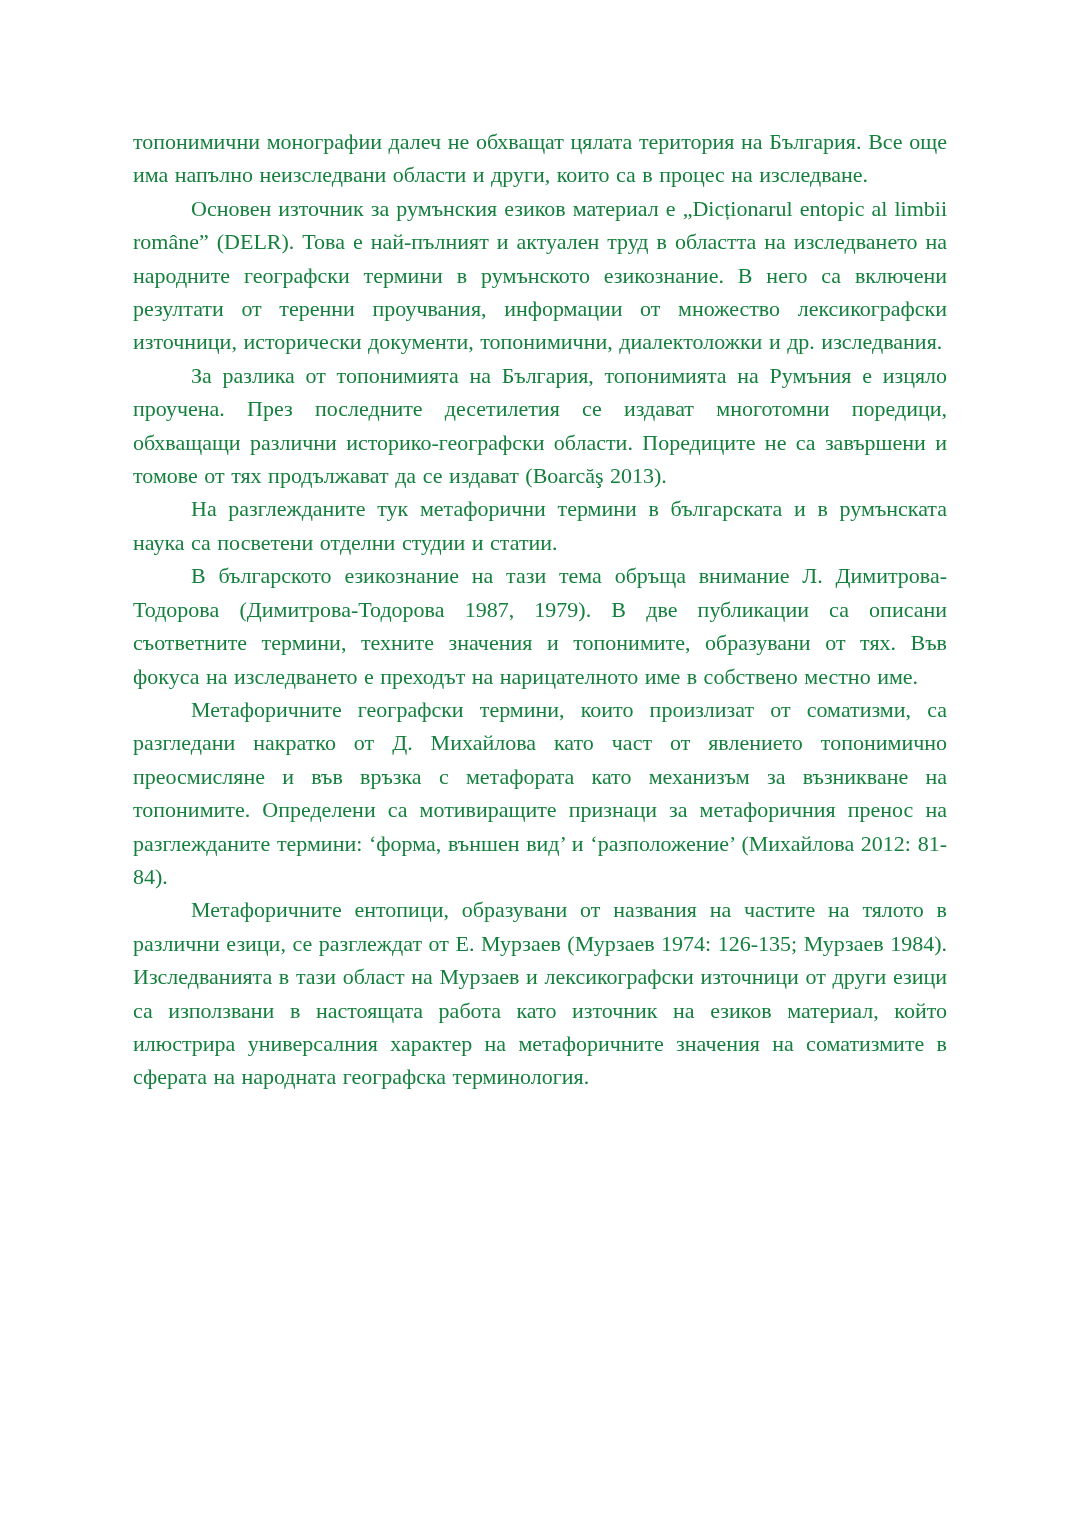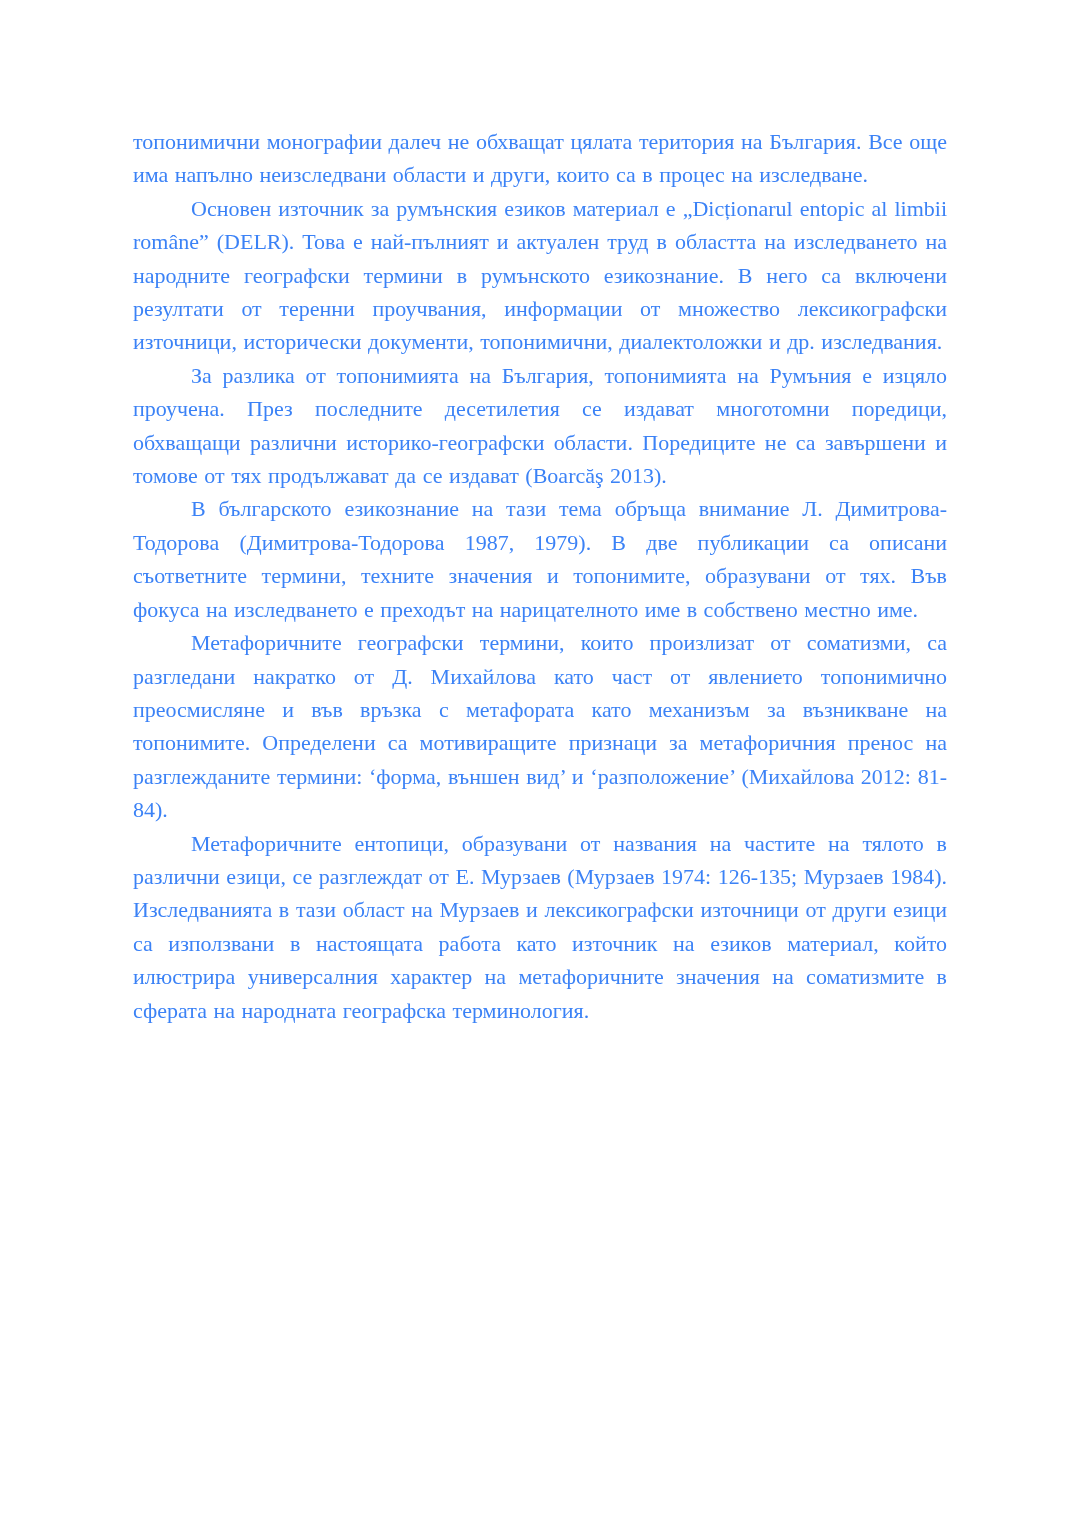--- a/index.html
+++ b/index.html
@@ -13,38 +13,39 @@
     height: 1527px;
     margin: 0 auto;
     background: #ffffff;
     overflow: hidden;
   }
   .text-block {
     position: absolute;
     top: 125px;
     left: 133px;
     width: 814px;
-    color: #3b82f6;
+    color: #15803d;
   }
   .text-block p {
     font-size: 22px;
     line-height: 33.4px;
     text-align: justify;
     text-justify: inter-word;
     word-spacing: 1px;
   }
   .text-block p.indent {
     text-indent: 58px;
   }
 </style>
 </head>
 <body>
 
 <div class="page">
   <div class="text-block">
     <p>топонимични монографии далеч не обхващат цялата територия на България. Все още има напълно неизследвани области и други, които са в процес на изследване.</p>
     <p class="indent">Основен източник за румънския езиков материал е „Dicționarul entopic al limbii române” (DELR). Това е най-пълният и актуален труд в областта на изследването на народните географски термини в румънското езикознание. В него са включени резултати от теренни проучвания, информации от множество лексикографски източници, исторически документи, топонимични, диалектоложки и др. изследвания.</p>
     <p class="indent">За разлика от топонимията на България, топонимията на Румъния е изцяло проучена. През последните десетилетия се издават многотомни поредици, обхващащи различни историко-географски области. Поредиците не са завършени и томове от тях продължават да се издават (Boarcăş 2013).</p>
+    <p class="indent">На разглежданите тук метафорични термини в българската и в румънската наука са посветени отделни студии и статии.</p>
     <p class="indent">В българското езикознание на тази тема обръща внимание Л. Димитрова-Тодорова (Димитрова-Тодорова 1987, 1979). В две публикации са описани съответните термини, техните значения и топонимите, образувани от тях. Във фокуса на изследването е преходът на нарицателното име в собствено местно име.</p>
     <p class="indent">Метафоричните географски термини, които произлизат от соматизми, са разгледани накратко от Д. Михайлова като част от явлението топонимично преосмисляне и във връзка с метафората като механизъм за възникване на топонимите. Определени са мотивиращите признаци за метафоричния пренос на разглежданите термини: ‘форма, външен вид’ и ‘разположение’ (Михайлова 2012: 81-84).</p>
     <p class="indent">Метафоричните ентопици, образувани от названия на частите на тялото в различни езици, се разглеждат от Е. Мурзаев (Мурзаев 1974: 126-135; Мурзаев 1984). Изследванията в тази област на Мурзаев и лексикографски източници от други езици са използвани в настоящата работа като източник на езиков материал, който илюстрира универсалния характер на метафоричните значения на соматизмите в сферата на народната географска терминология.</p>
   </div>
 </div>
 
 </body></html>

